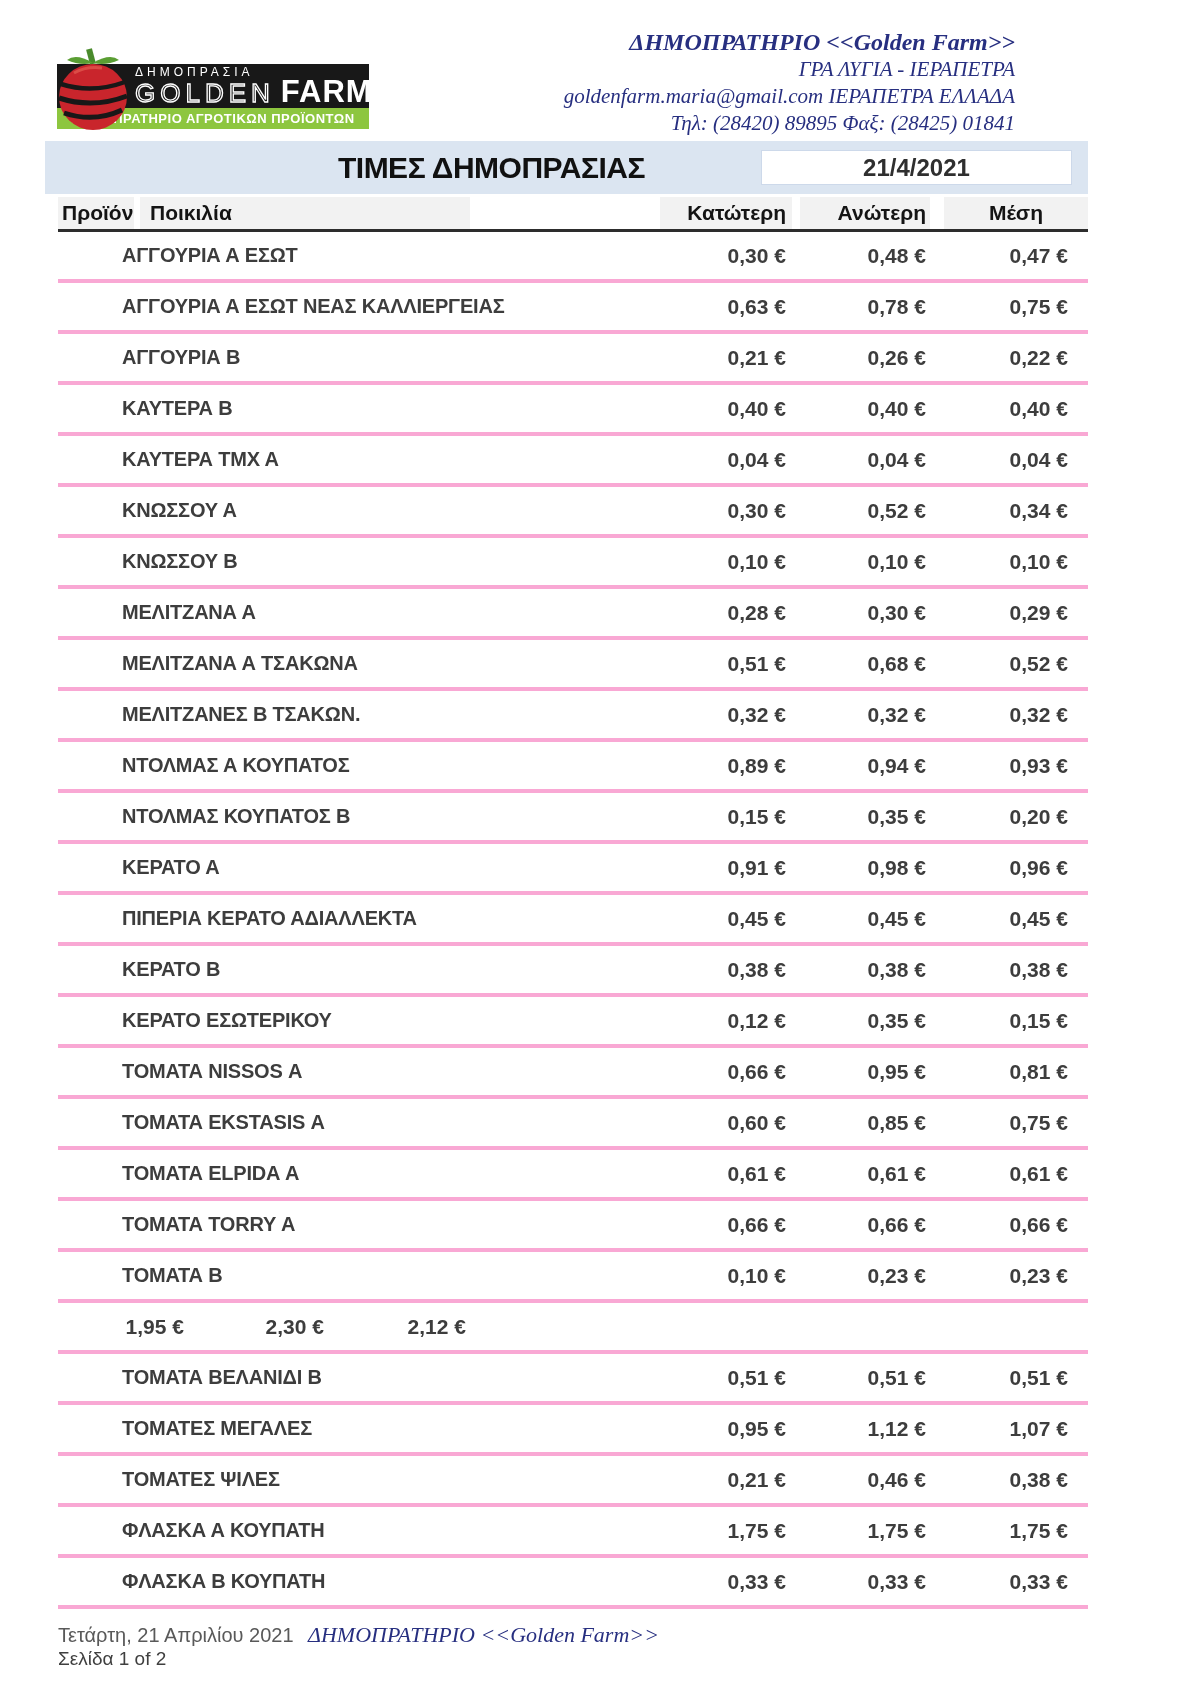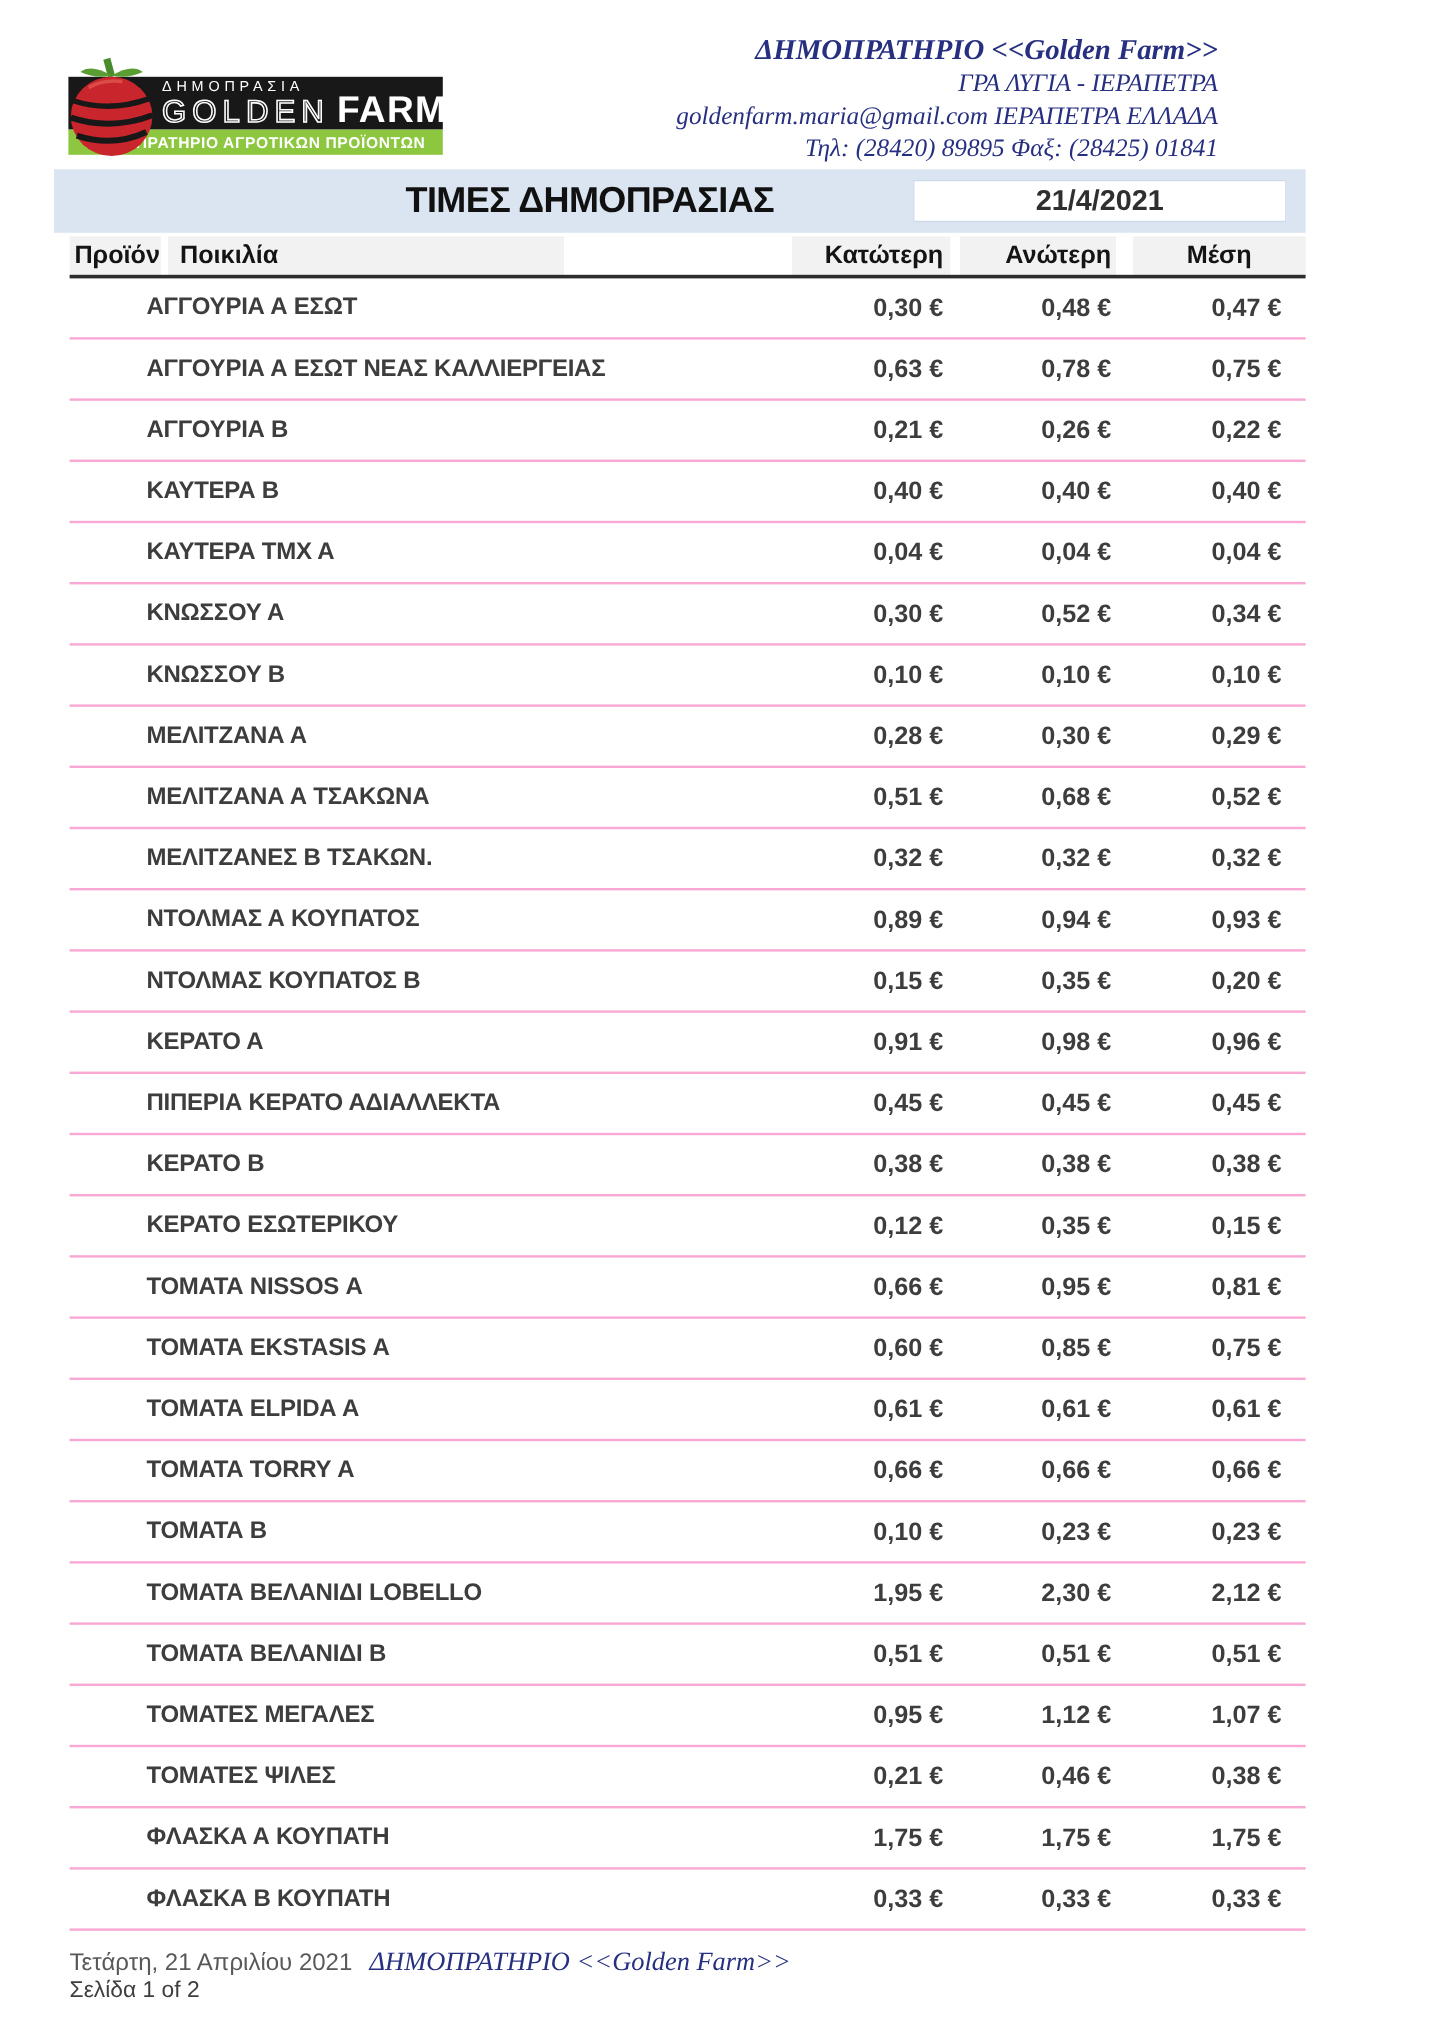--- a/index.html
+++ b/index.html
@@ -45,21 +45,21 @@
   .h-low{width:132px;text-align:right;padding-right:6px;}
   .h-sp2{width:8px;}
   .h-high{width:130px;text-align:right;padding-right:4px;}
   .h-sp3{width:14px;}
   .h-avg{width:144px;text-align:center;}
   .head-underline{position:absolute;left:58px;top:229px;width:1030px;height:3px;background:#2d2d2d;}
 
   
   .rows{position:absolute;left:58px;top:232px;width:1030px;}
   .row{display:flex;align-items:center;height:51px;box-sizing:border-box;
-       border-bottom:2px solid #f9a8d4;}
+       border-bottom:4px solid #f9a8d4;}
   .c-name{width:602px;padding-left:64px;box-sizing:border-box;font-size:20px;font-weight:bold;
           color:#3d3d3d;letter-spacing:-0.2px;white-space:nowrap;}
   .c-low{width:132px;text-align:right;padding-right:6px;box-sizing:border-box;}
   .c-high{width:130px;text-align:right;padding-right:4px;box-sizing:border-box;margin-left:8px;}
   .c-avg{width:144px;text-align:right;padding-right:20px;box-sizing:border-box;margin-left:14px;}
   .price{font-size:21px;font-weight:bold;color:#3d3d3d;white-space:nowrap;}
 
   
   .footer{position:absolute;left:58px;top:1622px;width:1030px;display:flex;
           justify-content:space-between;align-items:baseline;flex-direction:column;}
@@ -240,21 +240,20 @@
         <div class="c-high price">0,66 €</div>
         <div class="c-avg price">0,66 €</div>
       </div>
       <div class="row">
         <div class="c-name">ΤΟΜΑΤΑ Β</div>
         <div class="c-low price">0,10 €</div>
         <div class="c-high price">0,23 €</div>
         <div class="c-avg price">0,23 €</div>
       </div>
       <div class="row">
-        <div class="c-name">ΤΟΜΑΤΑ ΒΕΛΑΝΙΔΙ LOBELLO</div>
         <div class="c-low price">1,95 €</div>
         <div class="c-high price">2,30 €</div>
         <div class="c-avg price">2,12 €</div>
       </div>
       <div class="row">
         <div class="c-name">ΤΟΜΑΤΑ ΒΕΛΑΝΙΔΙ Β</div>
         <div class="c-low price">0,51 €</div>
         <div class="c-high price">0,51 €</div>
         <div class="c-avg price">0,51 €</div>
       </div>

